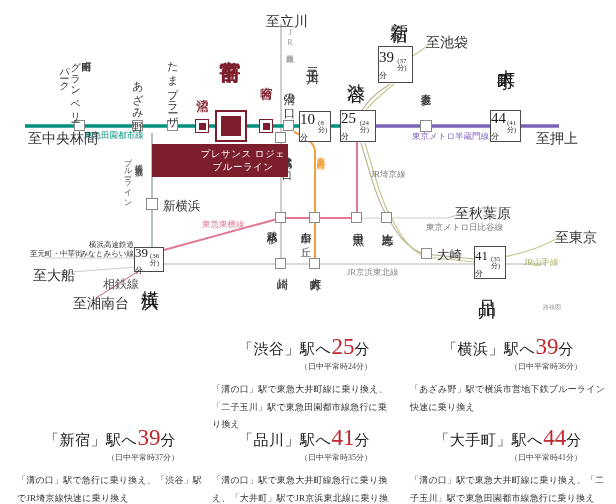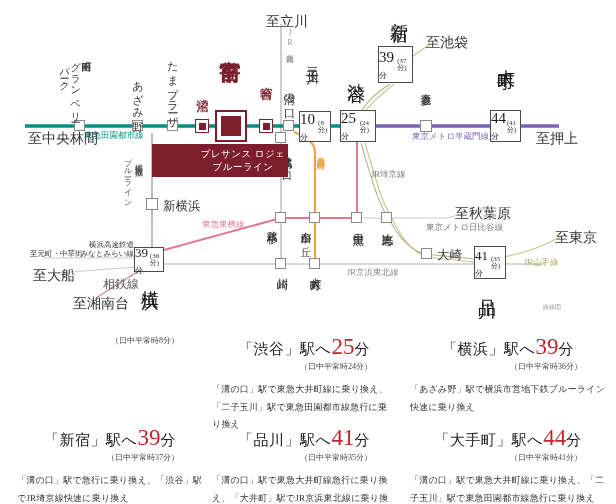--- a/index.html
+++ b/index.html
@@ -175,21 +175,20 @@
   <div class="abs dir" style="left:33px;top:267px">至大船</div>
   <div class="abs dir" style="left:73px;top:295px">至湘南台</div>
   <div class="abs" style="left:543px;top:303px;font-size:6px;color:#999">路線図</div>
 
   <div class="prop" style="left:152px;top:144px;width:90px;height:33px">
     <span>プレサンス ロジェ</span>
     <span>ブルーライン</span>
   </div>
 
   <div class="dest" style="left:15px;top:334px;width:190px">
-    <div class="note">（日中平常時8分）</div>
     <div class="desc"></div>
   </div>
   <div class="dest" style="left:210px;top:334px;width:188px">
     <div class="head"><span>「渋谷」駅へ</span><span class="num">25</span><span>分</span></div>
     <div class="note">（日中平常時24分）</div>
     <div class="desc">「溝の口」駅で東急大井町線に乗り換え、「二子玉川」駅で東急田園都市線急行に乗り換え</div>
   </div>
   <div class="dest" style="left:408px;top:334px;width:200px">
     <div class="head"><span>「横浜」駅へ</span><span class="num">39</span><span>分</span></div>
     <div class="note">（日中平常時36分）</div>

